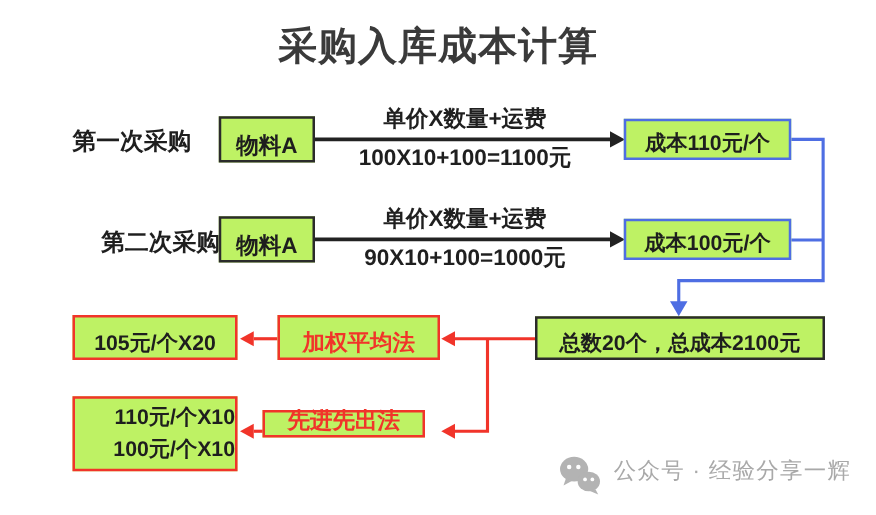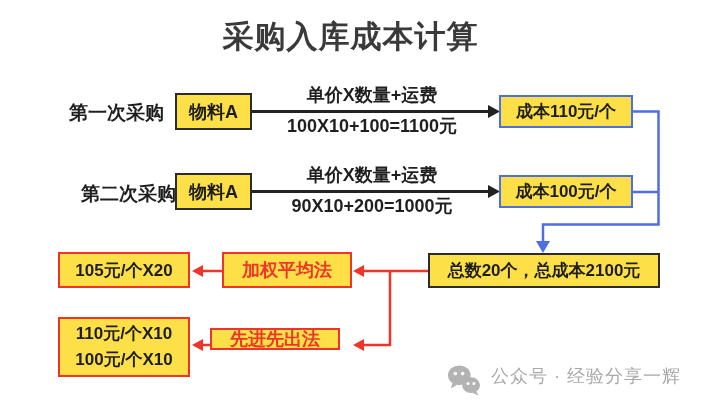--- a/index.html
+++ b/index.html
@@ -7,22 +7,22 @@
     position:relative;width:701px;height:412px;background:#ffffff;overflow:hidden;
     font-family:Liberation Sans, sans-serif;color:#1e1e1e;
   }
   .abs{position:absolute;}
   #title{
     left:0;top:16px;width:701px;text-align:center;
     font-size:31px;font-weight:700;color:#3a3a3a;letter-spacing:1px;
   }
   .row-label{font-size:19px;font-weight:700;color:#1e1e1e;white-space:nowrap;}
   .box{
-    box-sizing:border-box;display:flex;align-items:center;justify-content:center;
-    background:#fde047;text-align:center;white-space:nowrap;
+    box-sizing:border-box;display:flex;align-items:flex-end;justify-content:center;
+    background:#bef264;text-align:center;white-space:nowrap;
   }
   .box.black{border:2.5px solid #2b2b2b;}
   .box.blue{border:2px solid #4e6ee3;}
   .box.red{border:2.5px solid #f1342a;}
   .box .txt{font-size:17px;font-weight:700;color:#1e1e1e;}
   .box .txt-red{font-size:18px;font-weight:700;color:#f1342a;}
   .formula{width:220px;text-align:center;font-size:18px;font-weight:700;color:#1f1f1f;white-space:nowrap;}
   .two-line{display:flex;flex-direction:column;justify-content:center;line-height:26px;}
   #connector-layer{left:0;top:0;}
   #watermark{left:447px;top:364px;display:flex;align-items:flex-start;gap:10px;}
@@ -57,36 +57,36 @@
     <g fill="#f1342a" stroke="none">
       <polygon points="364,265 364,277 353,271"></polygon>
       <polygon points="364,339 364,351 353,345"></polygon>
       <polygon points="203,265 203,277 192,271"></polygon>
       <polygon points="203,339 203,351 192,345"></polygon>
     </g>
   </svg>
 
   <div id="title" class="abs">采购入库成本计算</div>
 
-  <div class="abs row-label" style="left:69px;top:100px;">第一次采购</div>
+  <div class="abs row-label" style="left:58px;top:100px;">第一次采购</div>
   <div class="abs box black" style="left:175px;top:93px;width:77px;height:37px;">
     <span class="txt" style="font-size:18px;">物料A</span>
   </div>
   <div class="abs formula" style="left:262px;top:83px;">单价X数量+运费</div>
   <div class="abs formula" style="left:262px;top:114px;">100X10+100=1100元</div>
   <div class="abs box blue" style="left:499px;top:95px;width:134px;height:33px;">
     <span class="txt">成本110元/个</span>
   </div>
 
   <div class="abs row-label" style="left:81px;top:181px;">第二次采购</div>
   <div class="abs box black" style="left:175px;top:173px;width:77px;height:37px;">
     <span class="txt" style="font-size:18px;">物料A</span>
   </div>
   <div class="abs formula" style="left:262px;top:163px;">单价X数量+运费</div>
-  <div class="abs formula" style="left:262px;top:194px;">90X10+200=1000元</div>
+  <div class="abs formula" style="left:262px;top:194px;">90X10+100=1000元</div>
   <div class="abs box blue" style="left:499px;top:175px;width:134px;height:33px;">
     <span class="txt">成本100元/个</span>
   </div>
 
   <div class="abs box black" style="left:428px;top:253px;width:232px;height:35px;">
     <span class="txt">总数20个，总成本2100元</span>
   </div>
 
   <div class="abs box red" style="left:222px;top:252px;width:130px;height:36px;">
     <span class="txt-red">加权平均法</span>

